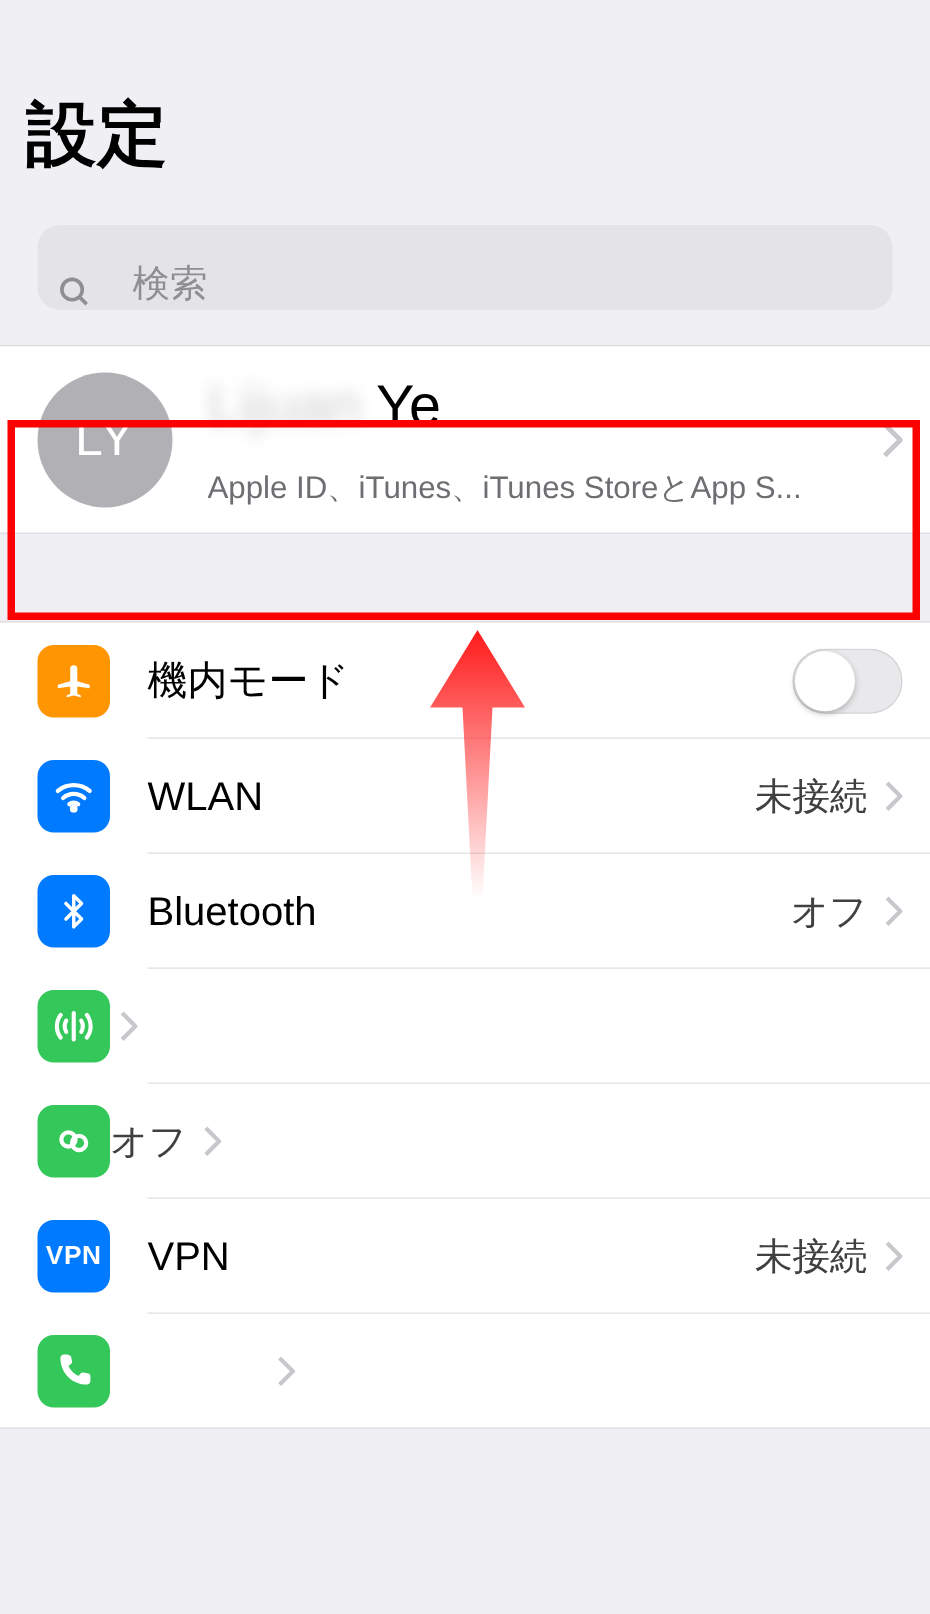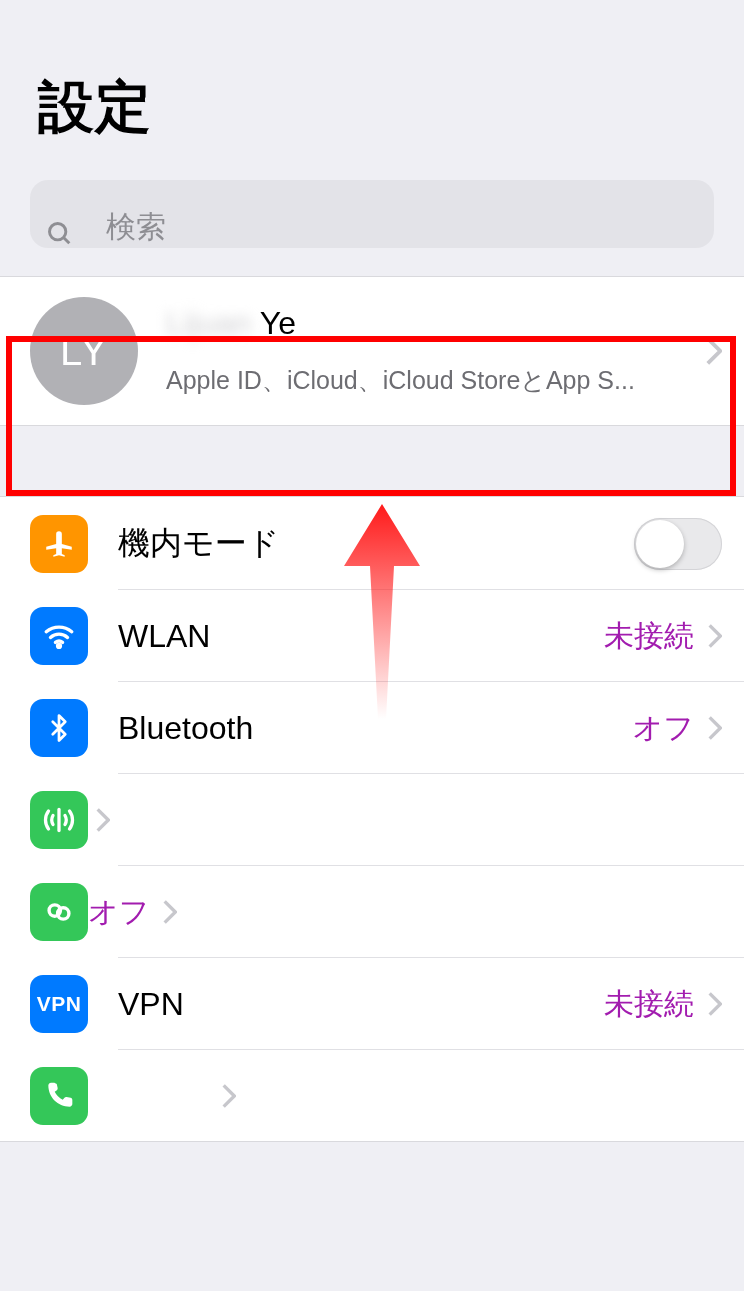--- a/index.html
+++ b/index.html
@@ -6,21 +6,21 @@
   body {
     width: 744px;
     height: 1291px;
     background: #efeff4;
     font-family: -apple-system, "Helvetica Neue", Arial, sans-serif;
     overflow: hidden;
     position: relative;
     color: #000;
   }
   .header {
-    padding: 70px 30px 20px 38px;
+    padding: 70px 30px 20px 21px;
   }
   .title {
     font-size: 56px;
     font-weight: 700;
     letter-spacing: 1px;
   }
   .search {
     margin: 14px 30px 28px 30px;
     height: 68px;
     background: #e3e3e8;
@@ -61,21 +61,21 @@
     font-size: 40px;
     letter-spacing: 1px;
     flex: 0 0 auto;
   }
   .account-text {
     flex: 1;
     margin-left: 28px;
     min-width: 0;
   }
   .account-name {
-    font-size: 32px;
+    font-size: 46px;
     font-weight: 400;
     margin-bottom: 22px;
   }
   .account-name .blur {
     filter: blur(6px);
     color: #d0d0d3;
   }
   .account-sub {
     font-size: 25px;
     color: #6d6d72;
@@ -125,21 +125,21 @@
     flex: 0 0 auto;
   }
   .icon svg { display:block; }
   .row-label {
     font-size: 32px;
     margin-left: 30px;
     flex: 1;
   }
   .row-value {
     font-size: 30px;
-    color: #a21caf;
+    color: #404040;
     margin-right: 6px;
   }
   .row-value.blur { filter: blur(6px); color:#c9c9ce; }
   .toggle {
     width: 88px;
     height: 52px;
     border-radius: 26px;
     background: #e9e9eb;
     position: relative;
     box-shadow: inset 0 0 0 1px #d4d4d7;
@@ -184,21 +184,21 @@
   <span class="search-placeholder">検索</span>
 </div>
 
 <div class="group" style="margin-top:26px;">
   <div class="account-row">
     <div class="avatar">LY</div>
     <div class="account-text">
       <div class="account-name">
         <span class="blur">Lijuan</span><span> Ye</span>
       </div>
-      <div class="account-sub">Apple ID、iCloud、iCloud StoreとApp S...</div>
+      <div class="account-sub">Apple ID、iTunes、iTunes StoreとApp S...</div>
     </div>
     <svg class="chevron" width="16" height="28" viewBox="0 0 10 18" fill="none" stroke="#c7c7cc" stroke-width="2.5">
         <polyline points="1,1 9,9 1,17"></polyline>
       </svg>
   </div>
 </div>
 
 <div class="gap"></div>
 
 <div class="group">

